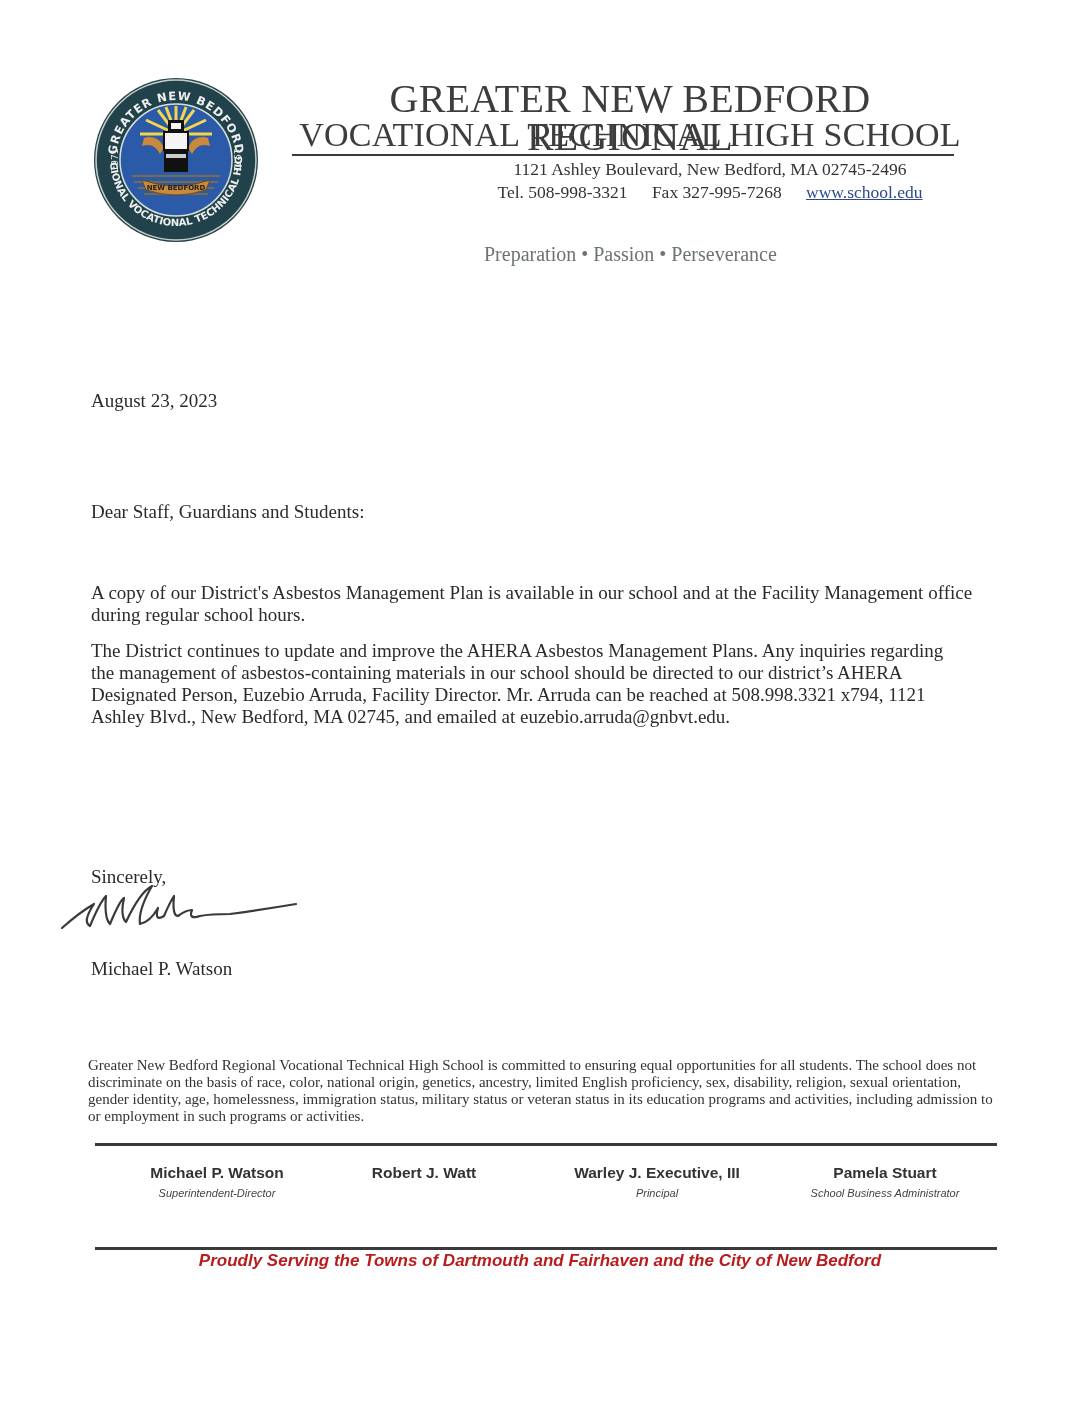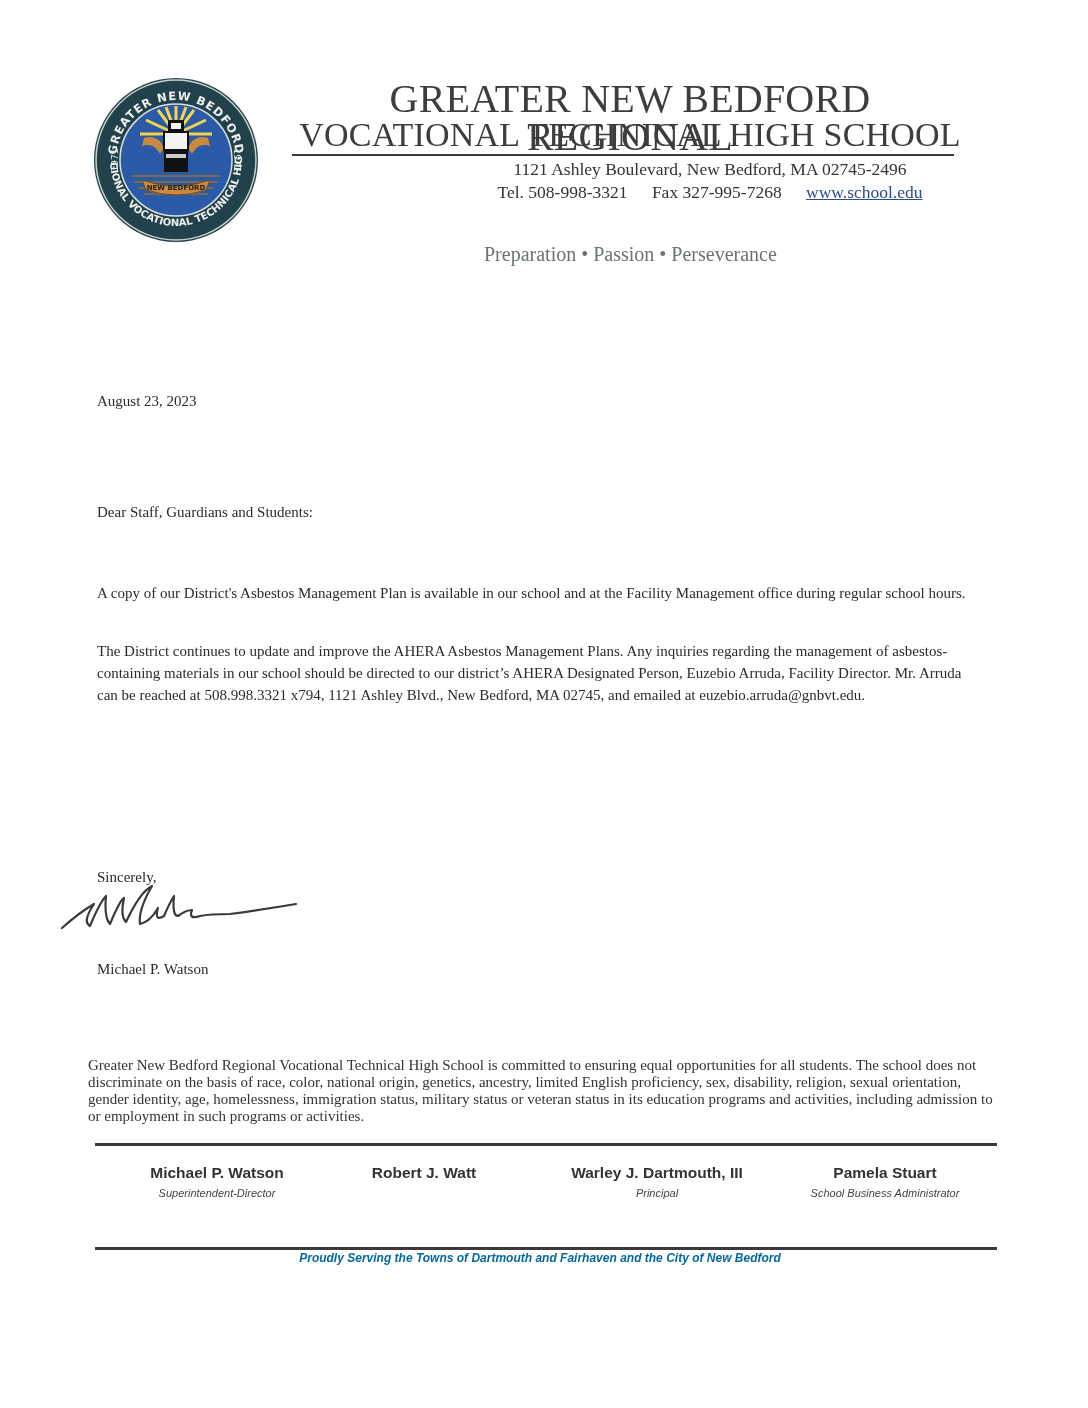--- a/index.html
+++ b/index.html
@@ -15,41 +15,41 @@
     .lh-title.l1 { top: 80px; }
     .lh-title.l2 { top: 116px; left: 296px; width: 668px; font-size: 34px; }
     .lh-rule { left: 292px; top: 154px; width: 662px; height: 2px; background: #3a3a3a; }
     .lh-addr { left: 290px; width: 836px; text-align: center; font-size: 17.5px; color: #333; line-height: 22px; }
     .lh-addr.a1 { top: 158px; left: 290px; width: 840px; }
     .lh-addr.a2 { top: 181px; left: 290px; width: 840px; }
     .lh-link { color: #2c4a8c; text-decoration: underline; }
     .gap { display: inline-block; width: 20px; }
     .motto { left: 460px; top: 243px; font-size: 20px; color: #6b7372; white-space: nowrap; margin-left: 24px; }
     
-    .txt { left: 97px; font-size: 15px; line-height: 22px; color: #2b2b2b; }
+    .txt { left: 91px; font-size: 19px; line-height: 22px; color: #2b2b2b; }
     .date { top: 390px; }
     .salute { top: 501px; text-align: center; }
     .p1 { top: 574px; width: 900px; margin-top: 8px; }
     .p2 { top: 640px; width: 880px; }
     .sincerely { top: 866px; }
     .sig { left: 60px; top: 882px; width: 240px; height: 64px; }
     .signame { top: 958px; }
     
     .nondisc { left: 88px; top: 1057px; width: 912px; text-align: left; font-size: 15px; line-height: 17px; color: #333; }
     .frule { left: 95px; width: 902px; height: 3px; background: #3a3a3a; }
     .frule.r1 { top: 1143px; }
     .frule.r2 { top: 1247px; }
     .staff { top: 1163px; text-align: center; font-family: "Liberation Sans", sans-serif; }
     .staff .n { font-weight: bold; font-size: 15.5px; color: #333; line-height: 20px; }
     .staff .t { font-style: italic; font-size: 11px; color: #444; line-height: 20px; }
     .st1 { left: 122px; width: 190px; }
     .st2 { left: 318px; width: 212px; }
     .st3 { left: 552px; width: 210px; }
     .st4 { left: 780px; width: 210px; }
-    .serving { left: 95px; top: 1251px; width: 890px; text-align: center; font-family: "Liberation Sans", sans-serif; font-weight: bold; font-style: italic; font-size: 12px; color: #0369a1; }
+    .serving { left: 95px; top: 1251px; width: 890px; text-align: center; font-family: "Liberation Sans", sans-serif; font-weight: bold; font-style: italic; font-size: 17px; color: #b91c1c; }
   </style>
 </head>
 <body>
 
 <div class="abs seal">
   <svg width="168" height="168" viewBox="0 0 168 168">
     <circle cx="84" cy="84" r="82" fill="#21424b"></circle>
     <circle cx="84" cy="84" r="80" fill="none" stroke="#c9cfc9" stroke-width="1.5"></circle>
     <circle cx="84" cy="84" r="56" fill="#2a5aa8"></circle>
     <circle cx="84" cy="84" r="56" fill="none" stroke="#d8e0d8" stroke-width="1.5"></circle>
@@ -121,21 +121,21 @@
 <div class="abs frule r1"></div>
 
 <div class="abs staff st1">
   <div class="n">Michael P. Watson</div>
   <div class="t">Superintendent-Director</div>
 </div>
 <div class="abs staff st2">
   <div class="n">Robert J. Watt</div>
 </div>
 <div class="abs staff st3">
-  <div class="n">Warley J. Dartmouth, III</div>
+  <div class="n">Warley J. Executive, III</div>
   <div class="t">Principal</div>
 </div>
 <div class="abs staff st4">
   <div class="n">Pamela Stuart</div>
   <div class="t">School Business Administrator</div>
 </div>
 
 <div class="abs frule r2"></div>
 <div class="abs serving">Proudly Serving the Towns of Dartmouth and Fairhaven and the City of New Bedford</div>
 

